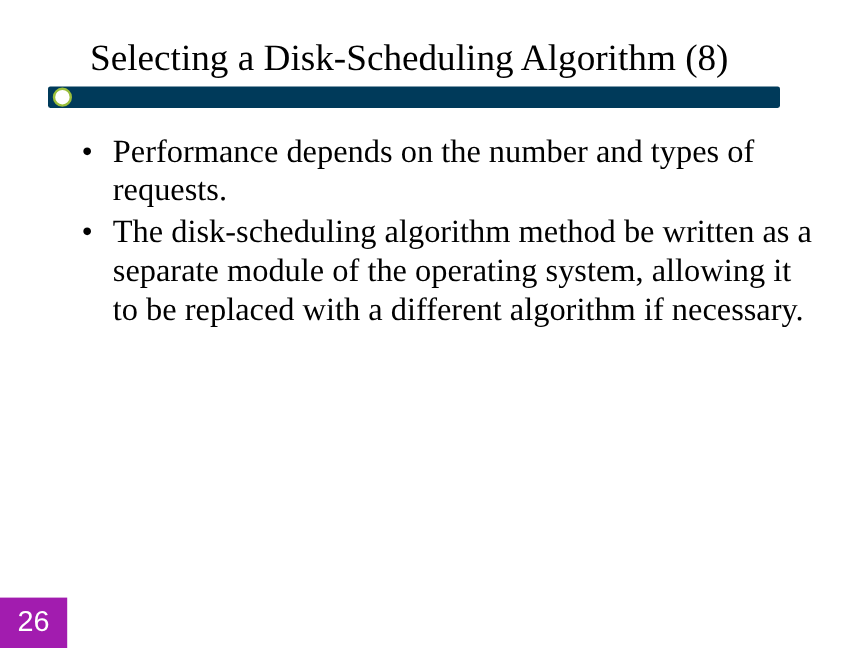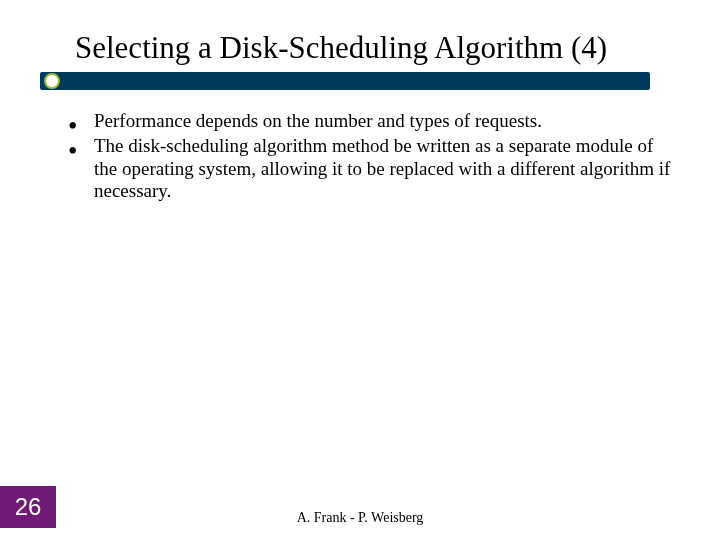--- a/index.html
+++ b/index.html
@@ -47,21 +47,21 @@
     border-radius: 50%;
     background: #ffffff;
     box-sizing: border-box;
     z-index: 2;
   }
   .body {
     position: absolute;
     top: 110px;
     left: 60px;
     right: 40px;
-    font-size: 19px;
+    font-size: 27px;
     line-height: 1.20;
   }
   .body ul {
     list-style: none;
     padding: 0;
     margin: 0;
   }
   .body li {
     position: relative;
     padding-left: 34px;
@@ -71,24 +71,24 @@
     content: "•";
     position: absolute;
     left: 8px;
     top: 0;
     font-size: 27px;
     color: #000;
   }
   .pagenum-box {
     position: absolute;
     left: 0;
-    bottom: 12px;
+    bottom: 0;
     width: 56px;
     height: 42px;
-    background: #701a75;
+    background: #a21caf;
     color: #ffffff;
     font-family: Arial, Helvetica, sans-serif;
     font-size: 24px;
     font-weight: normal;
     display: flex;
     align-items: center;
     justify-content: center;
   }
   .footer {
     position: absolute;
@@ -98,30 +98,29 @@
     text-align: center;
     font-size: 14px;
     color: #000;
   }
 </style>
 </head>
 <body>
 
 <div class="slide">
 
-  <div class="title">Selecting a Disk-Scheduling Algorithm (4)</div>
+  <div class="title">Selecting a Disk-Scheduling Algorithm (8)</div>
   <div class="title-underline"></div>
   <div class="title-dot"></div>
 
   <div class="body">
     <ul>
       <li><span>Performance depends on the number and types of requests.</span></li>
       <li><span>The disk-scheduling algorithm method be written as a separate module of the operating system, allowing it to be replaced with a different algorithm if necessary.</span></li>
     </ul>
   </div>
 
   <div class="pagenum-box">
     <span>26</span>
   </div>
 
-  <div class="footer">A. Frank - P. Weisberg</div>
 
 </div>
 
 </body></html>

